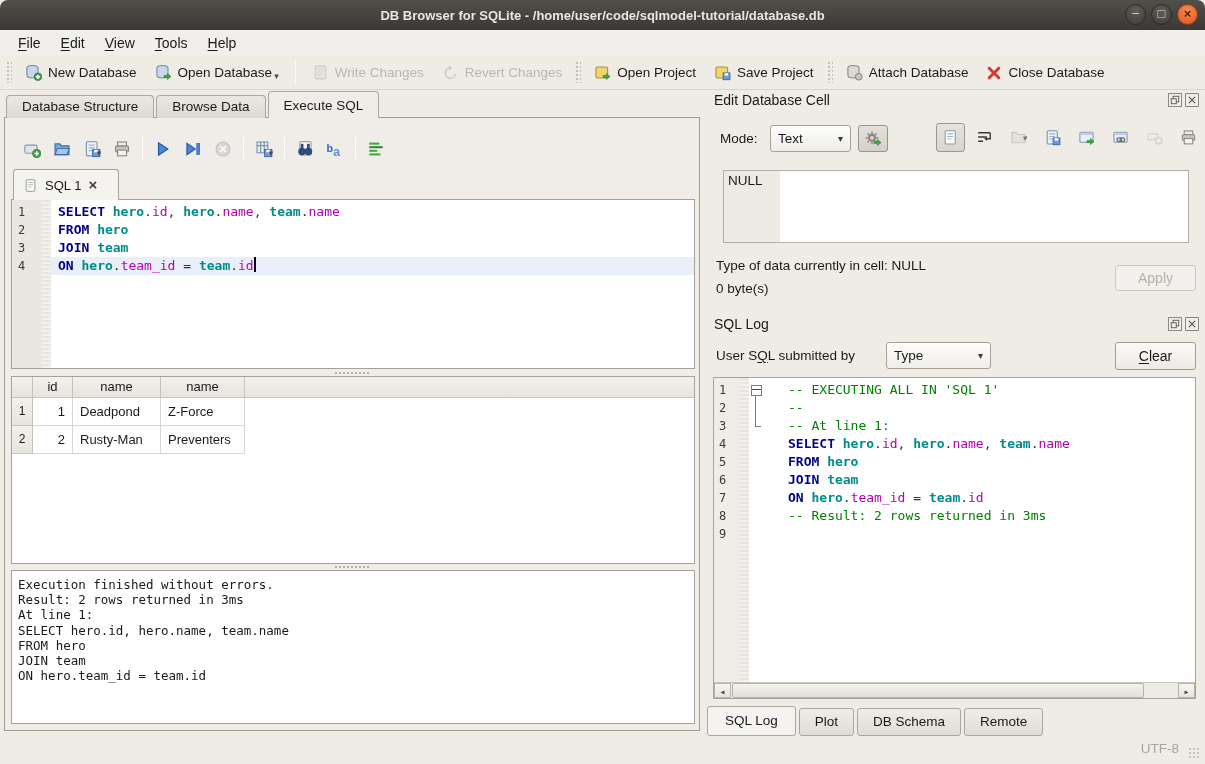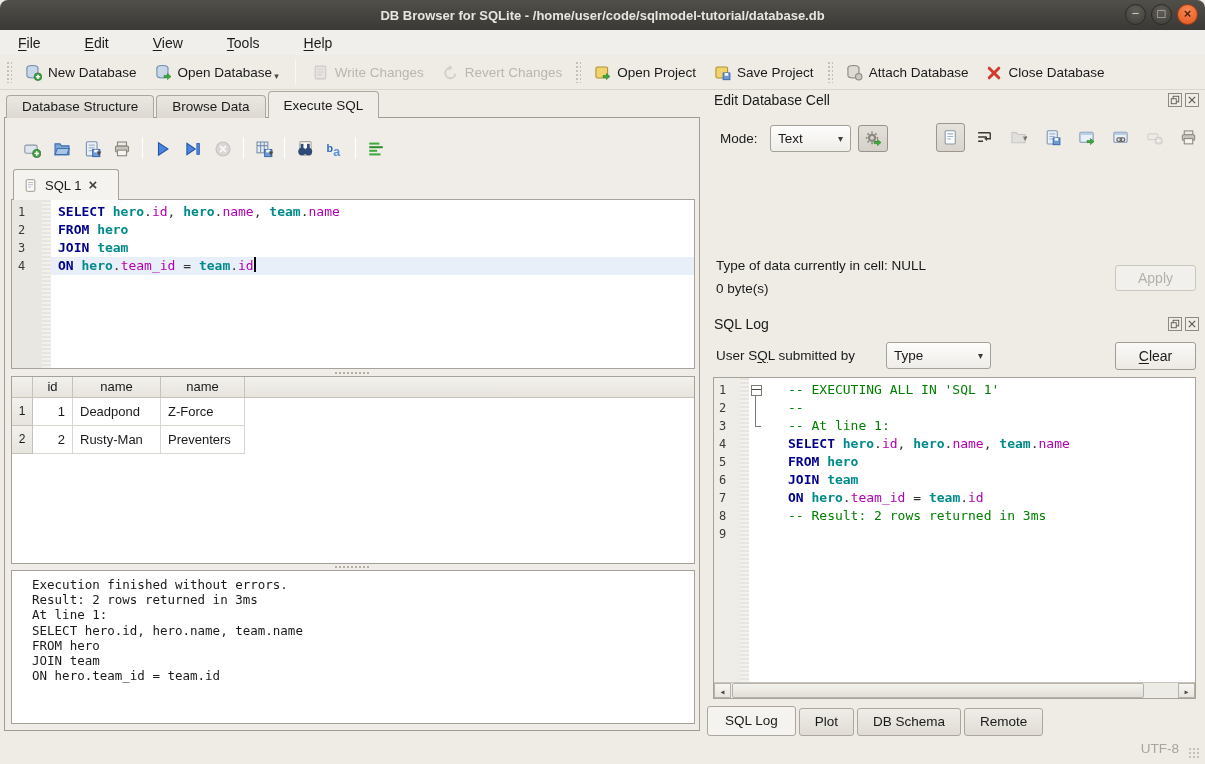--- a/index.html
+++ b/index.html
@@ -13,21 +13,21 @@
   .titlebar .title { color:#E9E6E0; font-weight:bold; font-size:13px; }
   .win-controls { position:absolute; right:7px; top:4px; display:flex; gap:5px; }
   .win-btn { width:21px; height:21px; border-radius:50%; border:1px solid #2A2926;
     background:radial-gradient(circle at 50% 30%,#605D57,#3F3D39);
     color:#D8D4CC; font-size:13px; line-height:18px; text-align:center; cursor:default; }
   .win-btn.close { background:radial-gradient(circle at 50% 30%,#F68A54,#E4541F);
     border-color:#A03C10; color:#571D04; font-weight:bold; }
 
   
   .menubar { position:absolute; left:0; top:30px; right:0; height:25px; background:#F1EFEB;
-    display:flex; align-items:center; padding-left:8px;gap:24px; }
+    display:flex; align-items:center; padding-left:8px; }
   .menu-item { padding:3px 10px; font-size:14px; }
   .toolbar { position:absolute; left:0; top:55px; right:0; height:35px; background:#EFECE6;
     border-bottom:1px solid #DAD6CE; display:flex; align-items:center; padding:0 2px; }
   .tb-handle { width:6px; height:22px; margin:0 4px;
     background-image:radial-gradient(#C3BFB7 1px,transparent 1.1px); background-size:4px 4px; }
   .tb-sep { width:1px; height:24px; background:#CFCBC3; border-right:1px solid #FAF9F7; margin:0 7px; }
   .tb-btn { display:flex; align-items:flex-end; gap:6px; padding:4px 9px; font-size:13.5px; border-radius:3px; }
   .tb-btn .lbl { line-height:17px; }
   .tb-btn.disabled { color:#BAB6AE; }
   .tb-btn.disabled svg { opacity:.45; filter:grayscale(1); }
@@ -83,21 +83,21 @@
   .res-corner { width:21px; flex:none; border-right:1px solid #C6C2BA; }
   .res-h { text-align:center; line-height:20px; font-size:13px; border-right:1px solid #C6C2BA; }
   .res-row { display:flex; height:28px; line-height:27px; font-size:13px; }
   .res-rowhdr { width:21px; flex:none; background:linear-gradient(#F3F1ED,#E7E4DE);
     border-right:1px solid #C6C2BA; border-bottom:1px solid #C6C2BA; text-align:center; font-size:12px; }
   .res-cell { border-right:1px solid #D9D6D0; border-bottom:1px solid #D9D6D0; padding:0 7px; }
   .c0 { width:40px; } .c1 { width:88px; } .c2 { width:84px; }
   .res-cell.c0 { text-align:right; }
 
   .message { position:absolute; left:6px; top:452px; width:684px; height:154px; background:#FFF;
-    border:1px solid #A6A29A; padding:6px 20px; font-family:"DejaVu Sans Mono",monospace;
+    border:1px solid #A6A29A; padding:6px 6px; font-family:"DejaVu Sans Mono",monospace;
     font-size:12.5px; line-height:15.2px; }
 
   
   .dock { position:absolute; left:706px; top:90px; width:499px; height:644px; }
   .dock-title { position:absolute; left:8px; font-size:14px; }
   .dock-icons { position:absolute; right:6px; display:flex; gap:3px; }
   .dicon { width:14px; height:14px; border:1px solid #8D8983; background:#F0EDE7;
     display:flex; align-items:center; justify-content:center; }
 
   .mode-label { position:absolute; left:14px; top:41px; font-size:13.5px; }
@@ -562,20 +562,24 @@
         <span class="icon">
           <svg width="17" height="17" viewBox="0 0 16 16">
             <rect x="4" y="1.8" width="8" height="3.6" fill="#ECEAE5" stroke="#8B8880"></rect>
             <rect x="2.2" y="5.4" width="11.6" height="5.2" rx="1" fill="#C7C4BD" stroke="#8B8880"></rect>
             <rect x="4" y="9" width="8" height="5" fill="#F6F4F0" stroke="#8B8880"></rect>
           </svg>
         </span>
       </div>
     </div>
 
+  <div class="cell-box">
+    <div class="cell-strip"></div>
+    <div class="cell-value">NULL</div>
+  </div>
 
   <div class="type-info">Type of data currently in cell: NULL</div>
   <div class="size-info">0 byte(s)</div>
   <div class="btn apply-btn">Apply</div>
 
   <div class="dock-title" style="top:226px">SQL Log</div>
   <div class="dock-icons" style="top:227px">
     <span class="dicon">
         <svg width="10" height="10" viewBox="0 0 16 16">
           <rect x="5" y="2" width="9" height="9" fill="none" stroke="#55524C" stroke-width="1.4"></rect>

